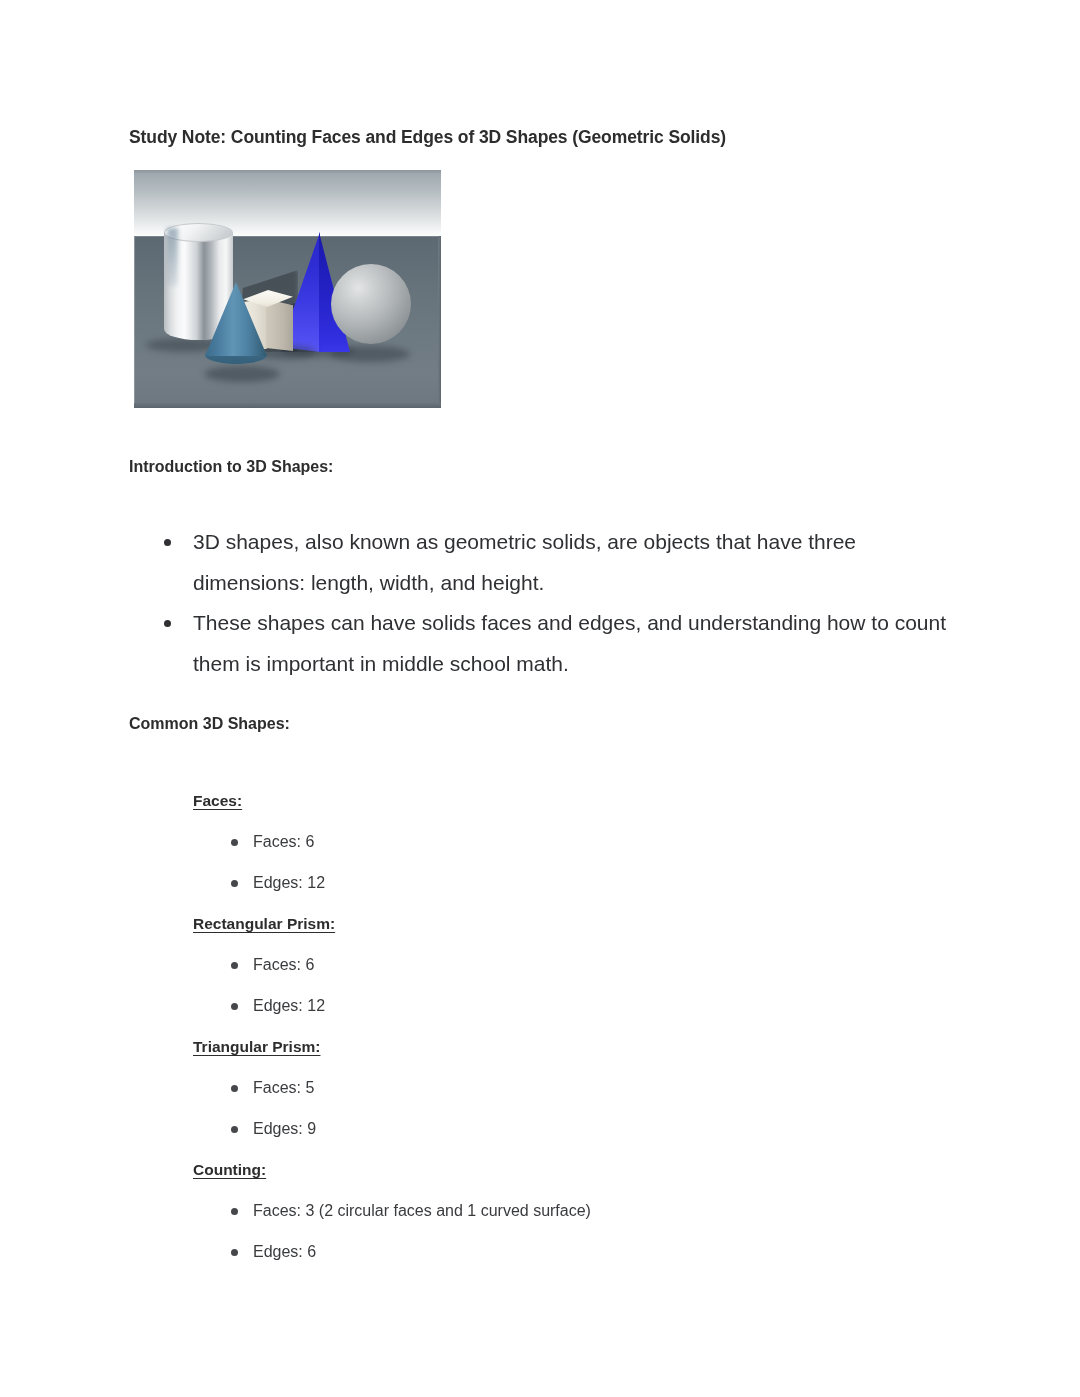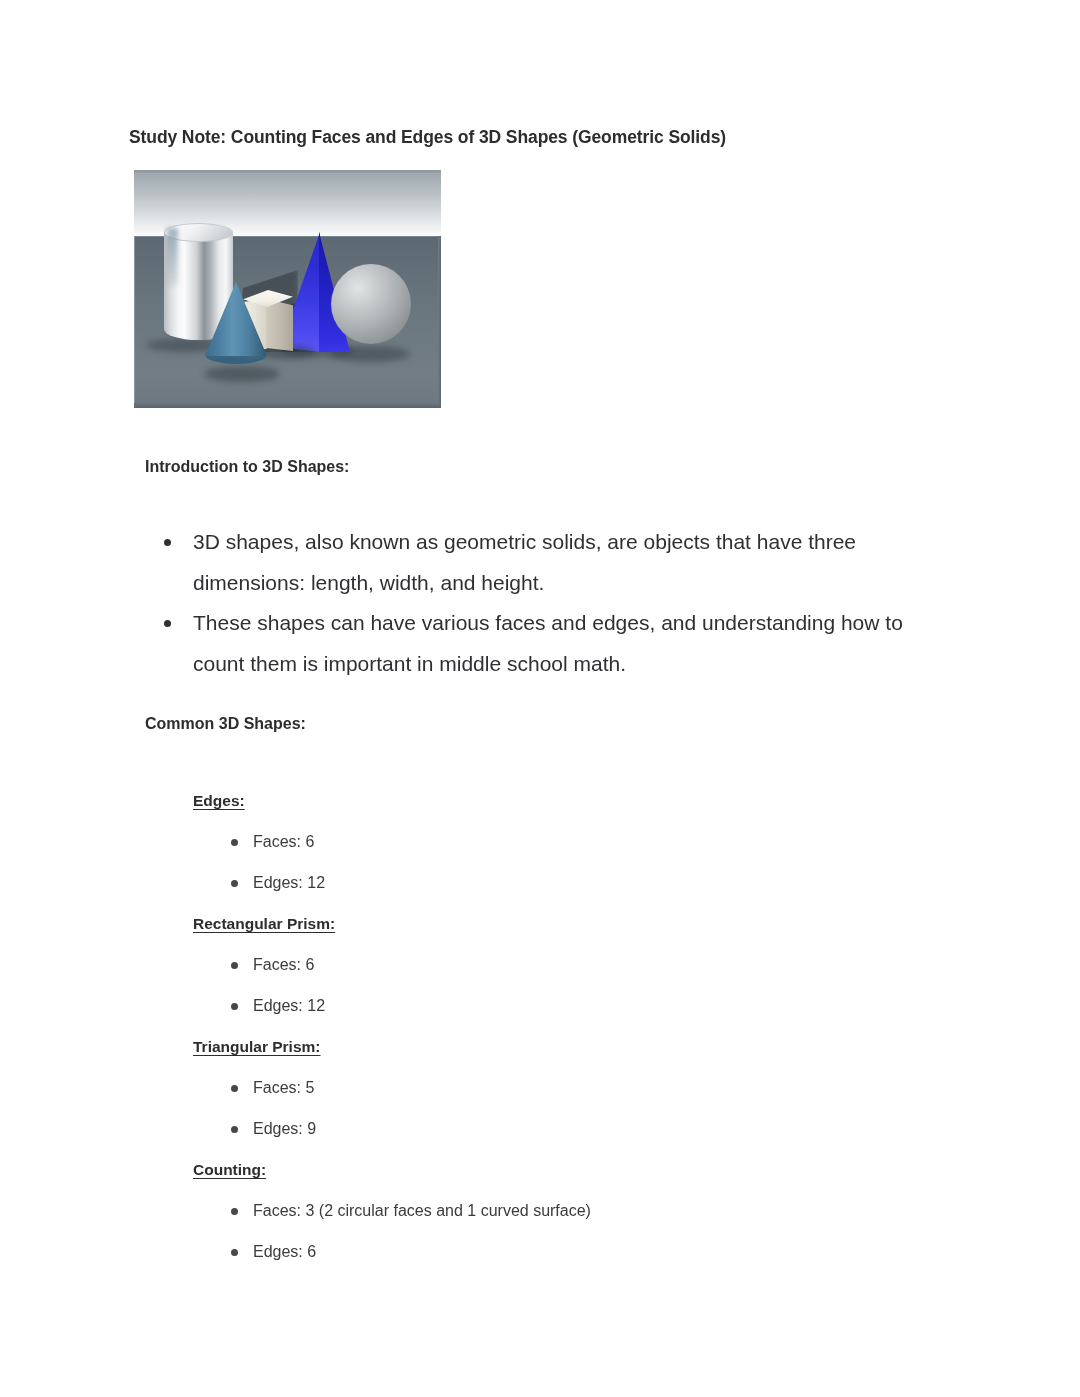--- a/index.html
+++ b/index.html
@@ -267,21 +267,20 @@
   }
 
   
   .section-head {
     position: absolute;
     left: 126px;
     font-size: 16px;
     font-weight: bold;
     color: #2d2d2d;
     white-space: nowrap;
-    margin-left: 16px;
   }
   .sh-intro { top: 458px; }
   .sh-common { top: 715px; }
 
   
   .intro-list {
     position: absolute;
     left: 158px;
     top: 522px;
     width: 800px;
@@ -400,30 +399,30 @@
 
   <div class="section-head sh-intro">Introduction to 3D Shapes:</div>
 
   <div class="intro-list">
     <div class="intro-item">
       <span class="dot"></span>
       <span class="intro-text">3D shapes, also known as geometric solids, are objects that have three dimensions: length, width, and height.</span>
     </div>
     <div class="intro-item">
       <span class="dot"></span>
-      <span class="intro-text">These shapes can have various faces and edges, and understanding how to count them is important in middle school math.</span>
+      <span class="intro-text">These shapes can have solids faces and edges, and understanding how to count them is important in middle school math.</span>
     </div>
   </div>
 
   <div class="section-head sh-common">Common 3D Shapes:</div>
 
   <div class="shapes">
 
     <div class="shape-block">
-      <div class="shape-title">Edges:</div>
+      <div class="shape-title">Faces:</div>
       <ul class="shape-facts">
         <li class="fact">
           <span class="dot"></span>
           <span>Faces: 6</span>
         </li>
         <li class="fact">
           <span class="dot"></span>
           <span>Edges: 12</span>
         </li>
       </ul>

